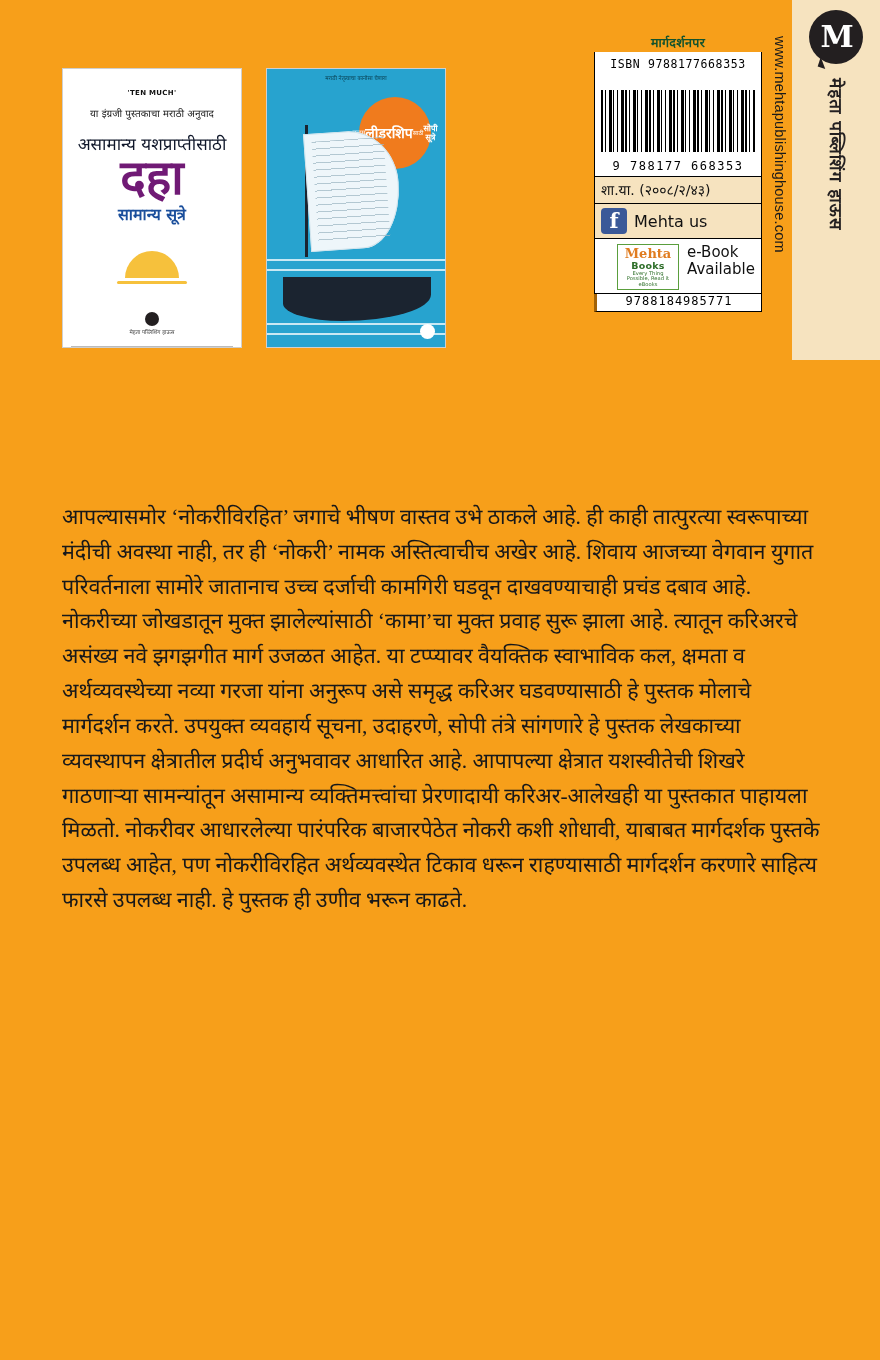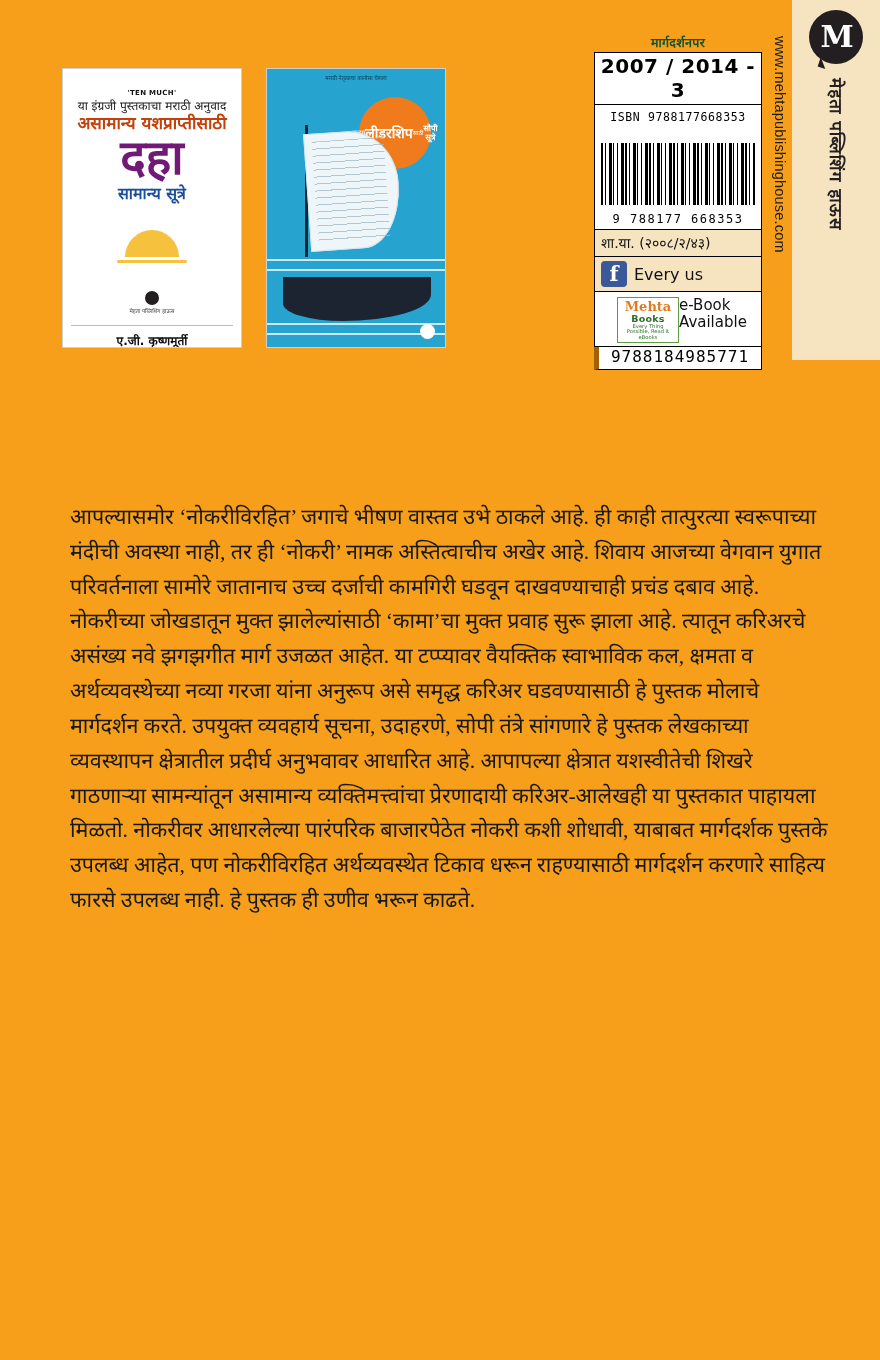--- a/index.html
+++ b/index.html
@@ -152,20 +152,21 @@
     font-size: 21px;
     line-height: 26px;
     text-align: center;
   }
   .fb-text { font-size: 16px; color: #111; }
 
   .ebook-row {
     background: #fff;
     display: flex;
     align-items: flex-start;
+    gap: 8px;
     padding: 5px 22px 3px;
     border-left: 1px solid #000;
     border-right: 1px solid #000;
     border-bottom: 1px solid #000;
   }
   .mehta-books {
     border: 1px solid #5a9e3d;
     padding: 2px 3px;
     text-align: center;
     line-height: 1.05;
@@ -189,48 +190,49 @@
     letter-spacing: 0;
   }
   .ebook-txt {
     font-size: 15px;
     line-height: 1.12;
     color: #111;
   }
   .ebook-isbn {
     background: #fff;
     font-family: "DejaVu Sans Mono", monospace;
-    font-size: 16px;
+    font-size: 12px;
     letter-spacing: 1px;
     text-align: center;
     padding: 0 0 3px;
-    border-left: 5px solid #a16207;
+    border-left: 3px solid #a16207;
     border-right: 1px solid #000;
     border-bottom: 1px solid #000;
   }
 
   
   .covers { position: absolute; top: 68px; left: 62px; display: flex; gap: 24px; }
 
   .cover {
     width: 180px; height: 280px;
     border: 1px solid #cfcfcf;
     background: #fff;
     position: relative;
     overflow: hidden;
   }
   .c1 { padding: 20px 8px; text-align: center; }
   .c1 .kicker {
     font-size: 7px; font-weight: bold; color: #111; letter-spacing: .3px;
   }
   .c1 .kicker2 {
-    font-size: 12px; color: #222; line-height: 1.25; margin-top: 2px;
+    font-size: 10px; color: #222; line-height: 1.25; margin-top: 11px;
   }
   .c1 .l1 {
-    font-size: 17px; font-weight: bold; color: #c2410c;
+    margin-top: 14px;
+    font-size: 17px; font-weight: normal; color: #0f172a;
     line-height: 1.1;
   }
   .c1 .l2 {
     font-size: 48px; font-weight: bold; color: #701a75; line-height: .95;
     margin-top: 2px;
   }
   .c1 .l3 {
     font-size: 16px; font-weight: bold; color: #1b4f9c; margin-top: 2px;
   }
   .c1 .sun {
@@ -309,51 +311,49 @@
   
   .blurb {
     position: absolute;
     left: 62px; top: 500px;
     width: 758px;
     font-family: "Liberation Serif", "DejaVu Serif", serif;
     font-size: 21.5px;
     line-height: 1.62;
     color: #17181a;
     text-align: left;
-    margin-left: 8px;
   }
 </style>
 </head>
 <body>
 
 <div class="spine">
   <div class="logo-circle">
     <span class="m">M</span>
     <span class="logo-tail"></span>
   </div>
   <div class="spine-pub">मेहता पब्लिशिंग हाऊस</div>
 </div>
 
 <div class="url-vertical">www.mehtapublishinghouse.com</div>
 
 <div class="isbn-block">
   <div class="guide-label">मार्गदर्शनपर</div>
-  <div class="issue-box">2007 / 2014 - 3</div>
 
   <div class="barcode-card">
     <div class="isbn-text">ISBN 9788177668353</div>
     <div class="bars"></div>
     <div class="bars-num">9 788177 668353</div>
   </div>
 
   <div class="sha-line">शा.या. (२००८/२/४३)</div>
 
   <div class="fb-row">
     <span class="fb-icon">f</span>
-    <span class="fb-text">Every us</span>
+    <span class="fb-text">Mehta us</span>
   </div>
 
   <div class="ebook-row">
     <div class="mehta-books">
       <div class="mb1">Mehta</div>
       <div class="mb2">Books</div>
       <div class="mb3">Every Thing Possible, Read it eBooks</div>
     </div>
     <div class="ebook-txt">
       <div>e-Book</div>

